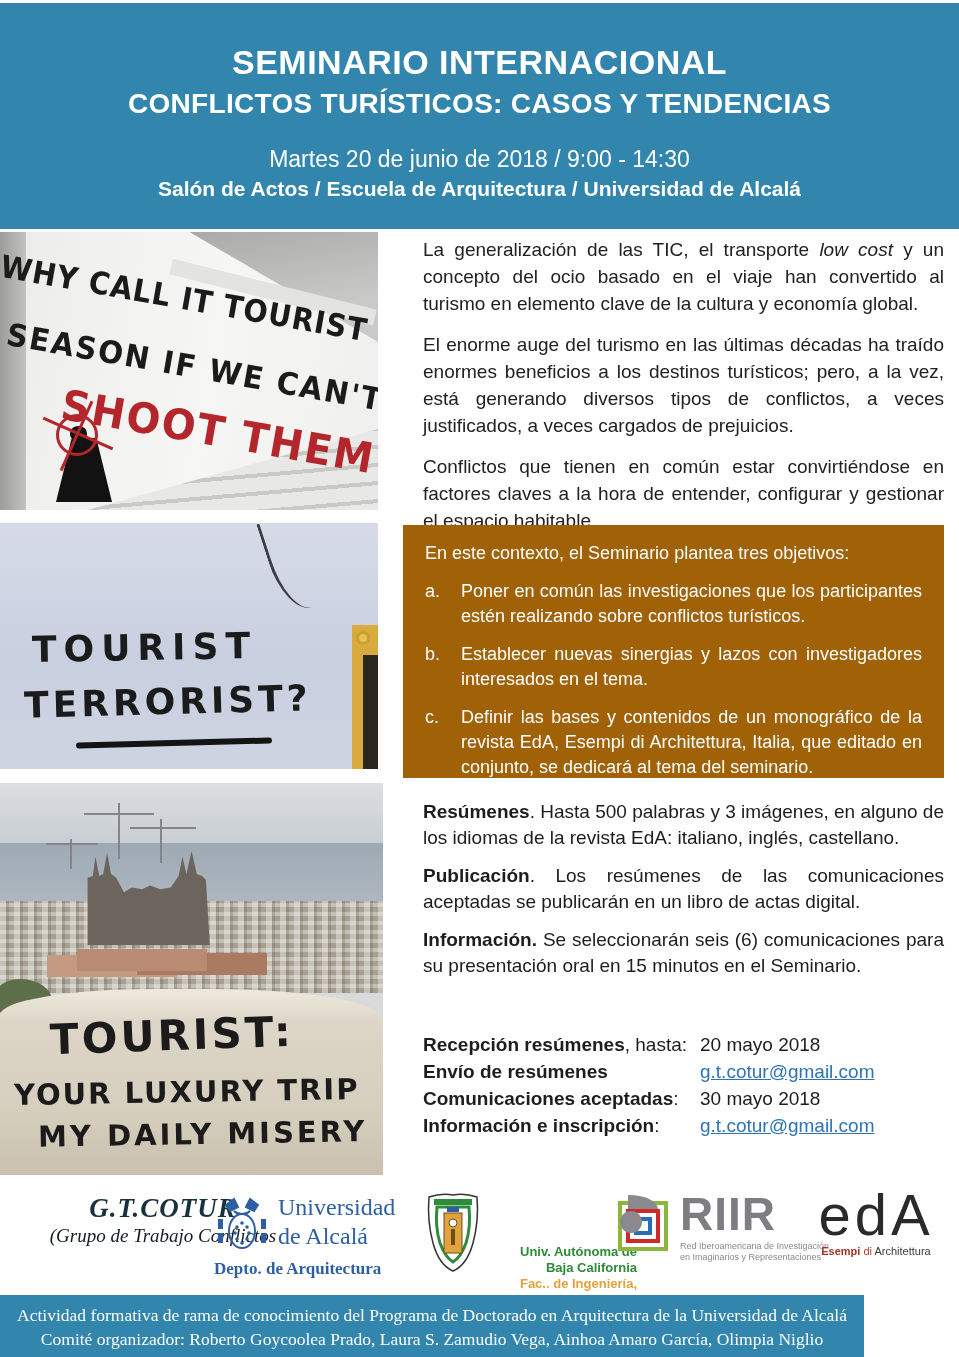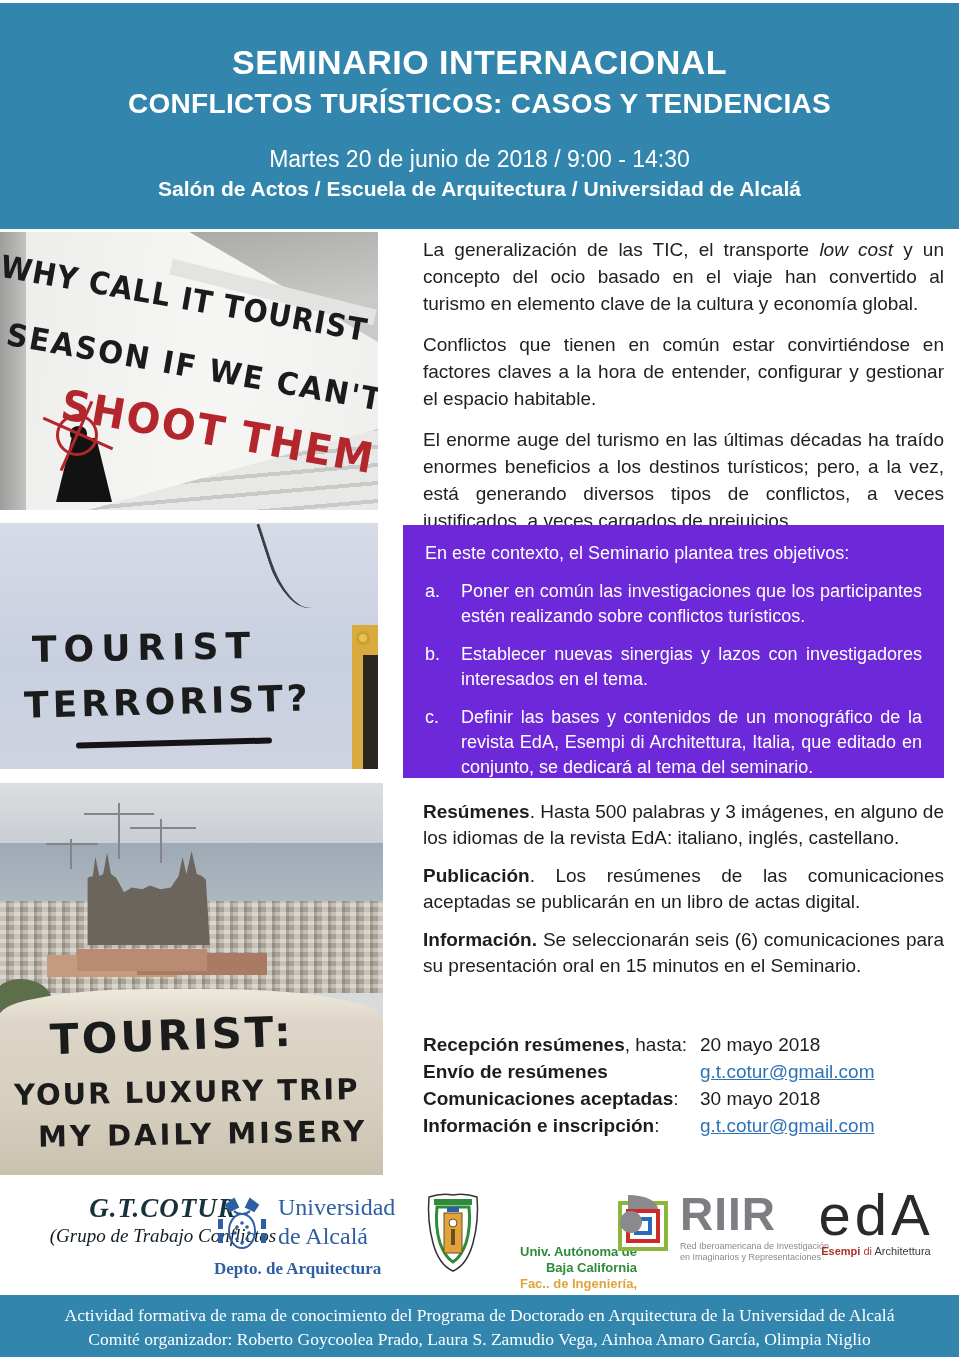--- a/index.html
+++ b/index.html
@@ -81,21 +81,21 @@
              background:linear-gradient(#efe9dd 0%, #ddd6c8 18%, #d5cdbc 70%, #c9c0ae 100%);
              border-radius:40% 45% 0 0 / 14% 16% 0 0; }
 
   
   .text1 { position:absolute; left:423px; top:236px; width:521px;
            font-size:19px; line-height:27px; color:#212121; text-align:justify; }
   .text1 p { margin-bottom:14px; }
   .it { font-style:italic; }
 
   .bluebox { position:absolute; left:403px; top:525px; width:541px; height:253px;
-             background:#6d28d9; color:#ffffff; padding:16px 22px 0 22px;
+             background:#a16207; color:#ffffff; padding:16px 22px 0 22px;
              font-size:18px; line-height:25px; }
   .obj-intro { margin-bottom:13px; }
   .obj-item { display:flex; margin-bottom:13px; }
   .obj-marker { width:36px; flex:none; }
   .obj-text { flex:1; text-align:justify; }
 
   .text2 { position:absolute; left:423px; top:799px; width:521px;
            font-size:19px; line-height:26px; color:#1d1d1d; text-align:justify; }
   .text2 p { margin-bottom:12px; }
   .lead { font-weight:bold; }
@@ -135,21 +135,21 @@
               color:#8a8a8e; white-space:nowrap; }
 
   .eda { position:absolute; left:806px; top:0; width:140px; text-align:center; }
   .eda-name { font-size:58px; font-weight:200; color:#2a2a2a; letter-spacing:4px;
               line-height:60px; font-family:"Liberation Sans", sans-serif; }
   .eda-sub { font-size:11px; margin-top:0; color:#3a3a3a; }
   .eda-red1 { color:#a93226; font-weight:bold; }
   .eda-red2 { color:#c0392b; }
 
   
-  .bottombar { position:absolute; left:0; top:1295px; width:959px; height:62px;
+  .bottombar { position:absolute; left:0; top:1295px; width:864px; height:62px;
                background:#3286ad; color:#ffffff; text-align:center;
                font-family:"Liberation Serif", serif; font-size:17.5px; line-height:24px;
                padding-top:8px; }
 </style>
 </head>
 <body>
 
 <div class="page">
 
   <div class="header">
@@ -169,22 +169,22 @@
     <div class="graf" style="left:66px; top:148px; font-size:42px; color:#b3262b; transform:rotate(10deg) scaleX(.95); transform-origin:left top; letter-spacing:2px;">SHOOT THEM?</div>
     <div class="p1-fig-body"></div>
     <div class="p1-fig-head"></div>
     <div class="p1-ring"></div>
     <div class="p1-cross1"></div>
     <div class="p1-cross2"></div>
   </div>
 
   <div class="text1">
     <p><span>La generalización de las TIC, el transporte </span><span class="it">low cost</span><span> y un concepto del ocio basado en el viaje han convertido al turismo en elemento clave de la cultura y economía global.</span></p>
+    <p>El enorme auge del turismo en las últimas décadas ha traído enormes beneficios a los destinos turísticos; pero, a la vez, está generando diversos tipos de conflictos, a veces justificados, a veces cargados de prejuicios.</p>
     <p>Conflictos que tienen en común estar convirtiéndose en factores claves a la hora de entender, configurar y gestionar el espacio habitable.</p>
-    <p>El enorme auge del turismo en las últimas décadas ha traído enormes beneficios a los destinos turísticos; pero, a la vez, está generando diversos tipos de conflictos, a veces justificados, a veces cargados de prejuicios.</p>
   </div>
 
   <div class="photo photo2">
     <div class="p2-crack"></div>
     <div class="p2-doorframe"></div>
     <div class="p2-dooropen"></div>
     <div class="p2-knob"></div>
     <div class="graf" style="left:32px; top:104px; font-size:36px; letter-spacing:7px; transform:rotate(-1deg);">TOURIST</div>
     <div class="graf" style="left:24px; top:158px; font-size:36px; letter-spacing:4px; transform:rotate(-1.5deg);">TERRORIST?</div>
     <div class="p2-underline"></div>

